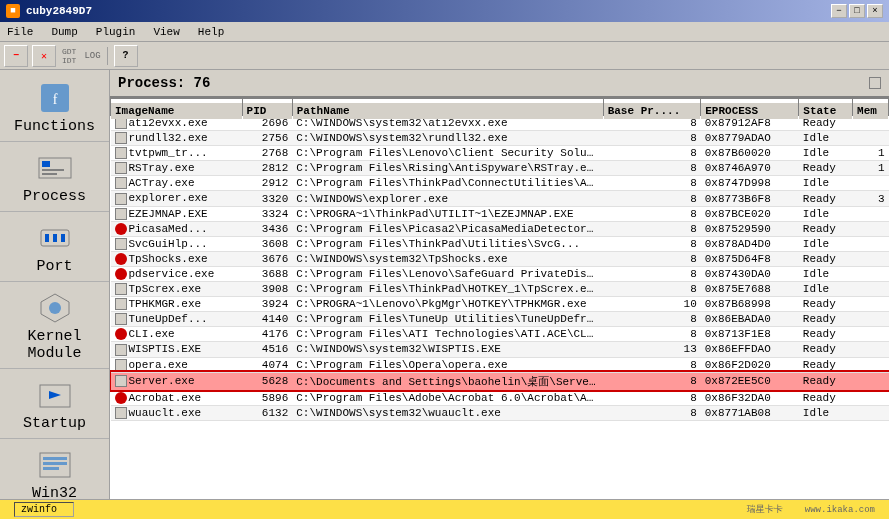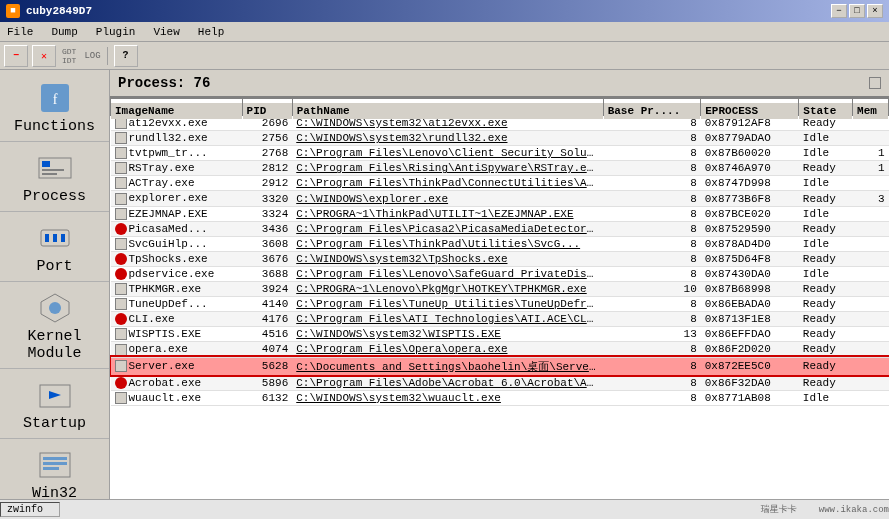--- a/index.html
+++ b/index.html
@@ -194,42 +194,42 @@
     tbody tr:nth-child(even) { background: #f5f5f5; }
     tbody td {
       padding: 1px 4px;
       white-space: nowrap;
       overflow: hidden;
       max-width: 0;
     }
 
     td.name-col { width: 110px; max-width: 110px; }
     td.pid-col { width: 42px; max-width: 42px; text-align: right; }
-    td.path-col { width: 260px; max-width: 260px; text-decoration: underline; }
+    td.path-col { width: 260px; max-width: 260px; }
     td.base-col { width: 45px; max-width: 45px; text-align: right; }
     td.eprocess-col { width: 82px; max-width: 82px; }
     td.state-col { width: 45px; max-width: 45px; }
     td.mem-col { width: 30px; max-width: 30px; text-align: right; }
 
     th.name-col { width: 110px; }
     th.pid-col { width: 42px; }
     th.path-col { width: 260px; }
     th.base-col { width: 45px; }
     th.eprocess-col { width: 82px; }
     th.state-col { width: 45px; }
     th.mem-col { width: 30px; }
 
     
     .status-bar {
-      background: #e5e5e5;
+      background: #fde047;
       border-top: 1px solid #a0a0a0;
       height: 20px;
       display: flex;
       align-items: center;
-      padding: 0 0;
+      padding: 0 14px;
       gap: 8px;
     }
     .status-item {
       font-size: 10px;
       border: 1px inset #a0a0a0;
       padding: 1px 6px;
       min-width: 60px;
     }
     .corner-logo {
       margin-left: auto;
@@ -467,20 +467,29 @@
             <tr>
     <td class="name-col"><span style="display:inline-block;width:12px;height:12px;background:#cc0000;border-radius:50%;vertical-align:middle;margin-right:2px;"></span>pdservice.exe</td>
     <td class="pid-col">3688</td>
     <td class="path-col" style="overflow:hidden;text-overflow:ellipsis;">C:\Program Files\Lenovo\SafeGuard PrivateDisk\p...</td>
     <td class="base-col">8</td>
     <td class="eprocess-col">0x87430DA0</td>
     <td class="state-col">Idle</td>
     <td class="mem-col"></td>
   </tr>
             <tr>
+    <td class="name-col"><span style="display:inline-block;width:12px;height:12px;background:#d4d0c8;border:1px solid #808080;vertical-align:middle;margin-right:2px;"></span>TpScrex.exe</td>
+    <td class="pid-col">3908</td>
+    <td class="path-col" style="overflow:hidden;text-overflow:ellipsis;">C:\Program Files\ThinkPad\HOTKEY_1\TpScrex.exe</td>
+    <td class="base-col">8</td>
+    <td class="eprocess-col">0x875E7688</td>
+    <td class="state-col">Idle</td>
+    <td class="mem-col"></td>
+  </tr>
+            <tr>
     <td class="name-col"><span style="display:inline-block;width:12px;height:12px;background:#d4d0c8;border:1px solid #808080;vertical-align:middle;margin-right:2px;"></span>TPHKMGR.exe</td>
     <td class="pid-col">3924</td>
     <td class="path-col" style="overflow:hidden;text-overflow:ellipsis;">C:\PROGRA~1\Lenovo\PkgMgr\HOTKEY\TPHKMGR.exe</td>
     <td class="base-col">10</td>
     <td class="eprocess-col">0x87B68998</td>
     <td class="state-col">Ready</td>
     <td class="mem-col"></td>
   </tr>
             <tr>
     <td class="name-col"><span style="display:inline-block;width:12px;height:12px;background:#d4d0c8;border:1px solid #808080;vertical-align:middle;margin-right:2px;"></span>TuneUpDef...</td>

